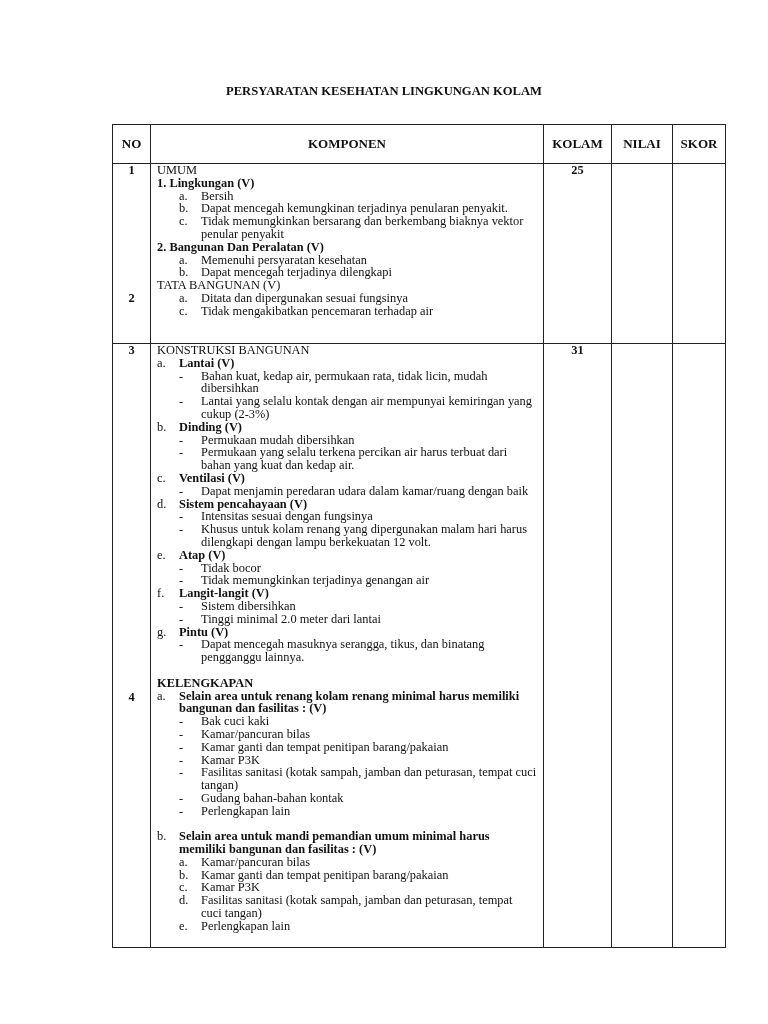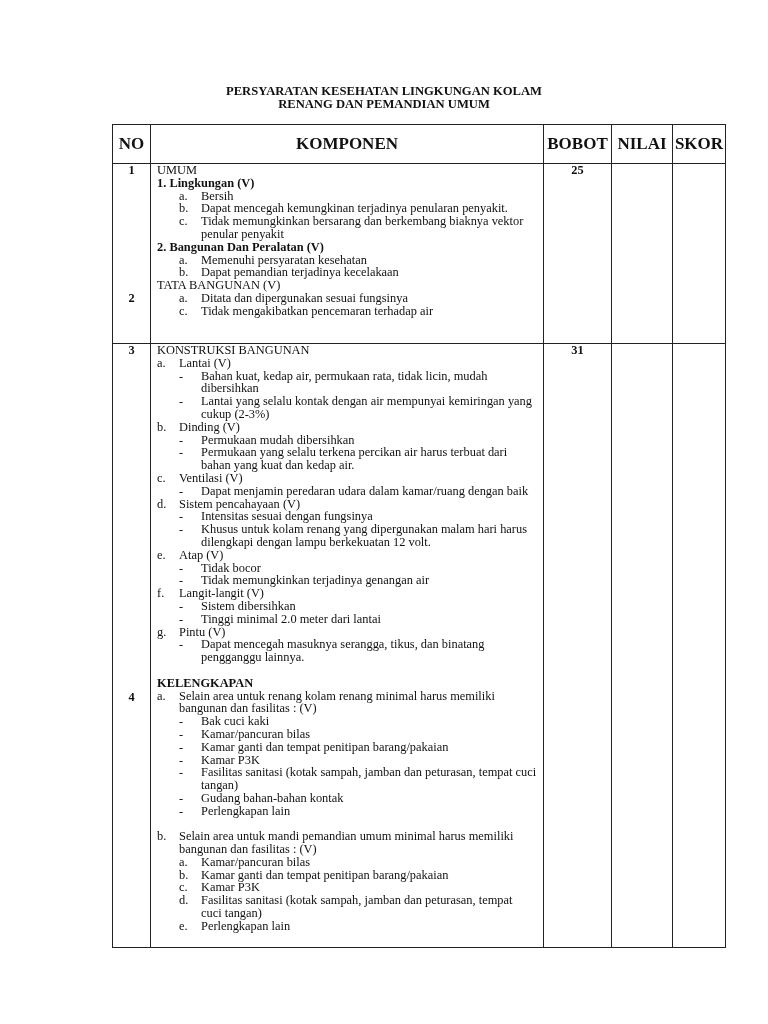--- a/index.html
+++ b/index.html
@@ -17,21 +17,21 @@
     border-collapse: collapse; table-layout: fixed;
     font-size: 12.4px; line-height: 12.8px;
   }
   table.req td, table.req th {
     border-left: 1.3px solid #222; border-right: 1.3px solid #222;
     vertical-align: top; padding: 0;
   }
   table.req { border: 1.5px solid #222; }
   table.req thead th {
     border-bottom: 1.3px solid #222; font-weight: bold; text-align: center;
-    vertical-align: middle; height: 38px; font-size: 17px;
+    vertical-align: middle; height: 38px; font-size: 13px;
   }
   table.req tr.sep td { border-top: 1.3px solid #222; }
   col.c-no { width: 38px; }
   col.c-komp { width: 393px; }
   col.c-bobot { width: 68px; }
   col.c-nilai { width: 61px; }
   col.c-skor { width: 53px; }
   .no-cell { text-align: center; font-weight: bold; position: relative; }
   .bobot { text-align: center; font-weight: bold; }
   .komp { padding-left: 6px !important; padding-right: 4px !important; }
@@ -40,49 +40,48 @@
   .ind { display: flex; }
   .ind .mk { display: inline-block; flex: 0 0 auto; }
   .ind .tx { display: inline-block; white-space: normal; }
   
   .lv-a { padding-left: 22px; }
   .lv-a .mk { width: 22px; }
   .lv-a .tx { width: 330px; }
   
   .lv-top { padding-left: 0; }
   .lv-top .mk { width: 22px; }
-  .lv-top .tx { width: 356px; }
+  .lv-top .tx { width: 356px; font-weight: bold; }
   
   .lv-dash { padding-left: 22px; }
   .lv-dash .mk { width: 22px; }
   .lv-dash .tx { width: 336px; }
   .gap { height: 12.8px; }
   .no2 { position: absolute; left: 0; width: 100%; text-align: center; }
 </style>
 </head>
 <body>
 
 <div class="title">
   <div>PERSYARATAN KESEHATAN LINGKUNGAN KOLAM</div>
-  <div>RENANG DAN PEMANDIAN UMUM</div>
 </div>
 
 <table class="req">
   <colgroup>
     <col class="c-no">
       <col class="c-komp">
       <col class="c-bobot">
       <col class="c-nilai">
       <col class="c-skor">
   </colgroup>
   <thead>
     <tr>
       <th>NO</th>
       <th>KOMPONEN</th>
-      <th>BOBOT</th>
+      <th>KOLAM</th>
       <th>NILAI</th>
       <th>SKOR</th>
     </tr>
   </thead>
   <tbody>
 
     <tr style="height:180px;">
       <td class="no-cell">
         <div>1</div>
         <div class="no2" style="top:128px;">2</div>
@@ -102,21 +101,21 @@
             <span class="mk">c.</span>
             <span class="tx">Tidak memungkinkan bersarang dan berkembang biaknya vektor penular penyakit</span>
           </div>
         <span class="line">2. Bangunan Dan Peralatan (V)</span>
         <div class="ind lv-a">
             <span class="mk h">a.</span>
             <span class="tx">Memenuhi persyaratan kesehatan</span>
           </div>
         <div class="ind lv-a">
             <span class="mk h">b.</span>
-            <span class="tx">Dapat pemandian terjadinya kecelakaan</span>
+            <span class="tx">Dapat mencegah terjadinya dilengkapi</span>
           </div>
         <span class="line h">TATA BANGUNAN (V)</span>
         <div class="ind lv-a">
             <span class="mk">a.</span>
             <span class="tx">Ditata dan dipergunakan sesuai fungsinya</span>
           </div>
         <div class="ind lv-a">
             <span class="mk">c.</span>
             <span class="tx">Tidak mengakibatkan pencemaran terhadap air</span>
           </div>

